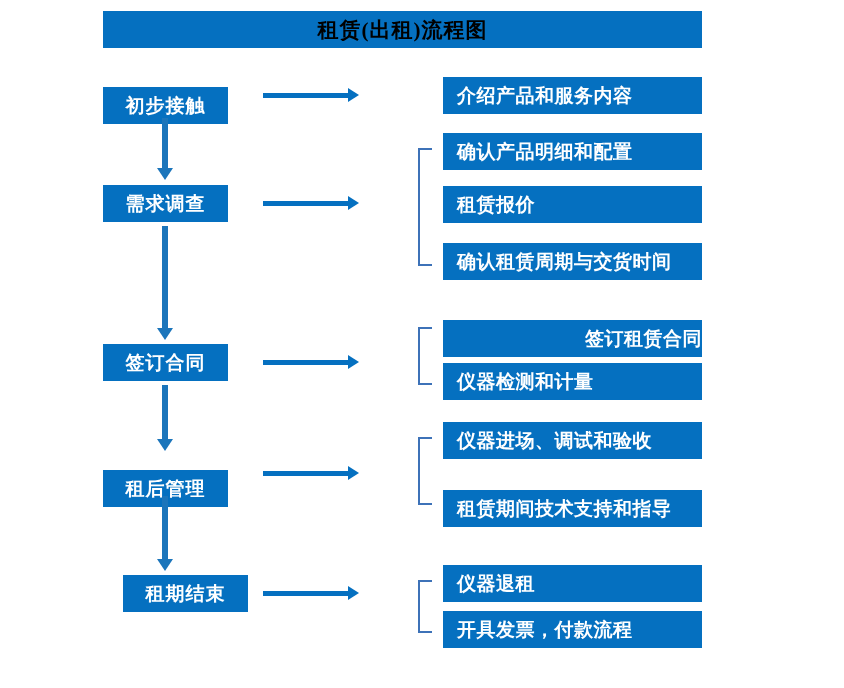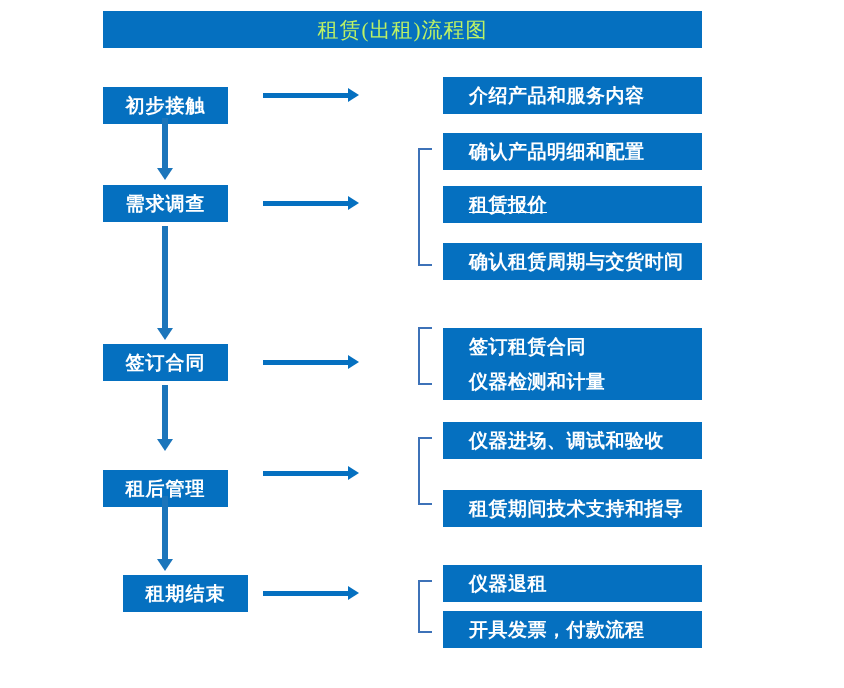--- a/index.html
+++ b/index.html
@@ -20,26 +20,26 @@
   }
 
   
   .title-bar {
     position: absolute;
     left: 103px;
     top: 11px;
     width: 599px;
     height: 37px;
     background: #0570c0;
-    color: #bef264;
+    color: #000000;
     display: flex;
     align-items: center;
     justify-content: center;
     font-size: 21px;
-    font-weight: normal;
+    font-weight: bold;
     letter-spacing: 1px;
     white-space: nowrap;
   }
 
   
   .stage-box {
     position: absolute;
     width: 125px;
     height: 37px;
     background: #0570c0;
@@ -59,21 +59,21 @@
     left: 443px;
     width: 259px;
     height: 37px;
     background: #0570c0;
     color: #ffffff;
     display: flex;
     align-items: center;
     font-size: 19px;
     font-weight: bold;
     letter-spacing: 0.5px;
-    padding-left: 26px;
+    padding-left: 14px;
     box-sizing: border-box;
     white-space: nowrap;
   }
 
   
   .h-arrow {
     position: absolute;
     height: 16px;
     width: 96px;
   }
@@ -210,29 +210,29 @@
   <div class="bracket" style="left:418px; top:580px; height:53px;"></div>
 
   <div class="task-box" style="top:77px;">
     <span>介绍产品和服务内容</span>
   </div>
 
   <div class="task-box" style="top:133px;">
     <span>确认产品明细和配置</span>
   </div>
 
-  <div class="task-box" style="top:186px;text-decoration:underline;">
+  <div class="task-box" style="top:186px;">
     <span>租赁报价</span>
   </div>
 
   <div class="task-box" style="top:243px;">
     <span>确认租赁周期与交货时间</span>
   </div>
 
-  <div class="task-box" style="top:328px;">
+  <div class="task-box" style="top:320px;justify-content:flex-end;">
     <span>签订租赁合同</span>
   </div>
 
   <div class="task-box" style="top:363px;">
     <span>仪器检测和计量</span>
   </div>
 
   <div class="task-box" style="top:422px;">
     <span>仪器进场、调试和验收</span>
   </div>

